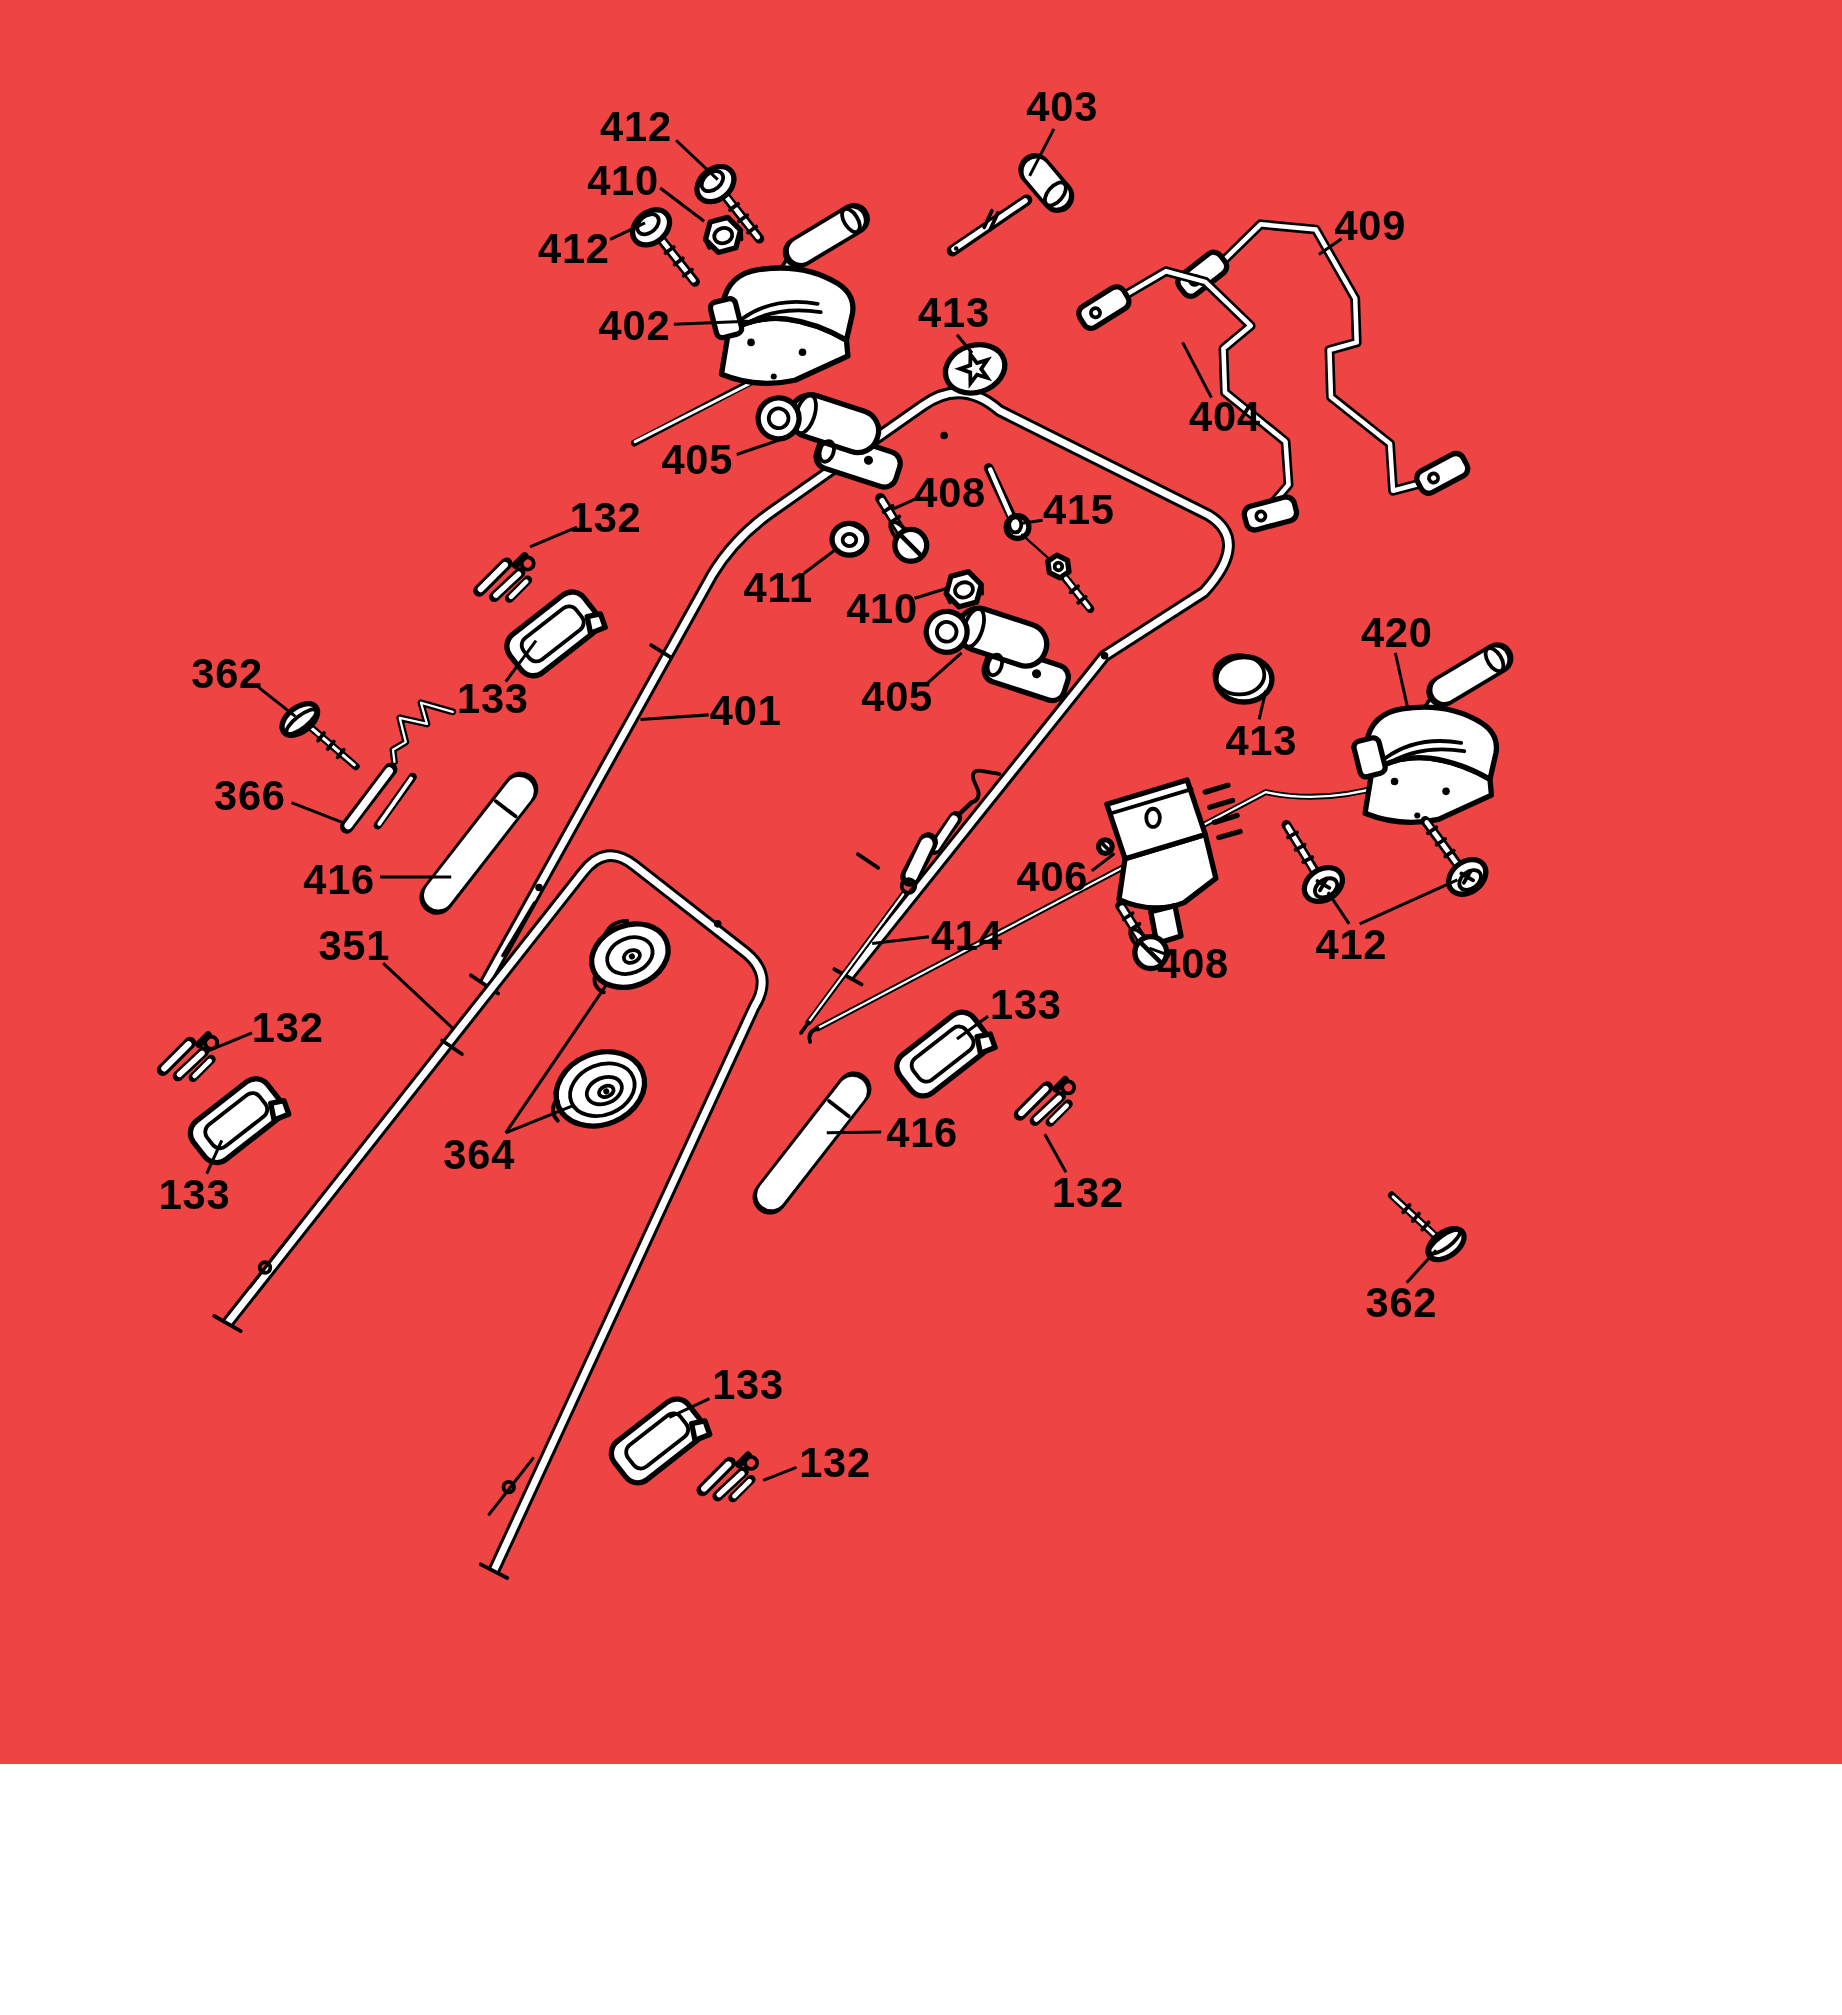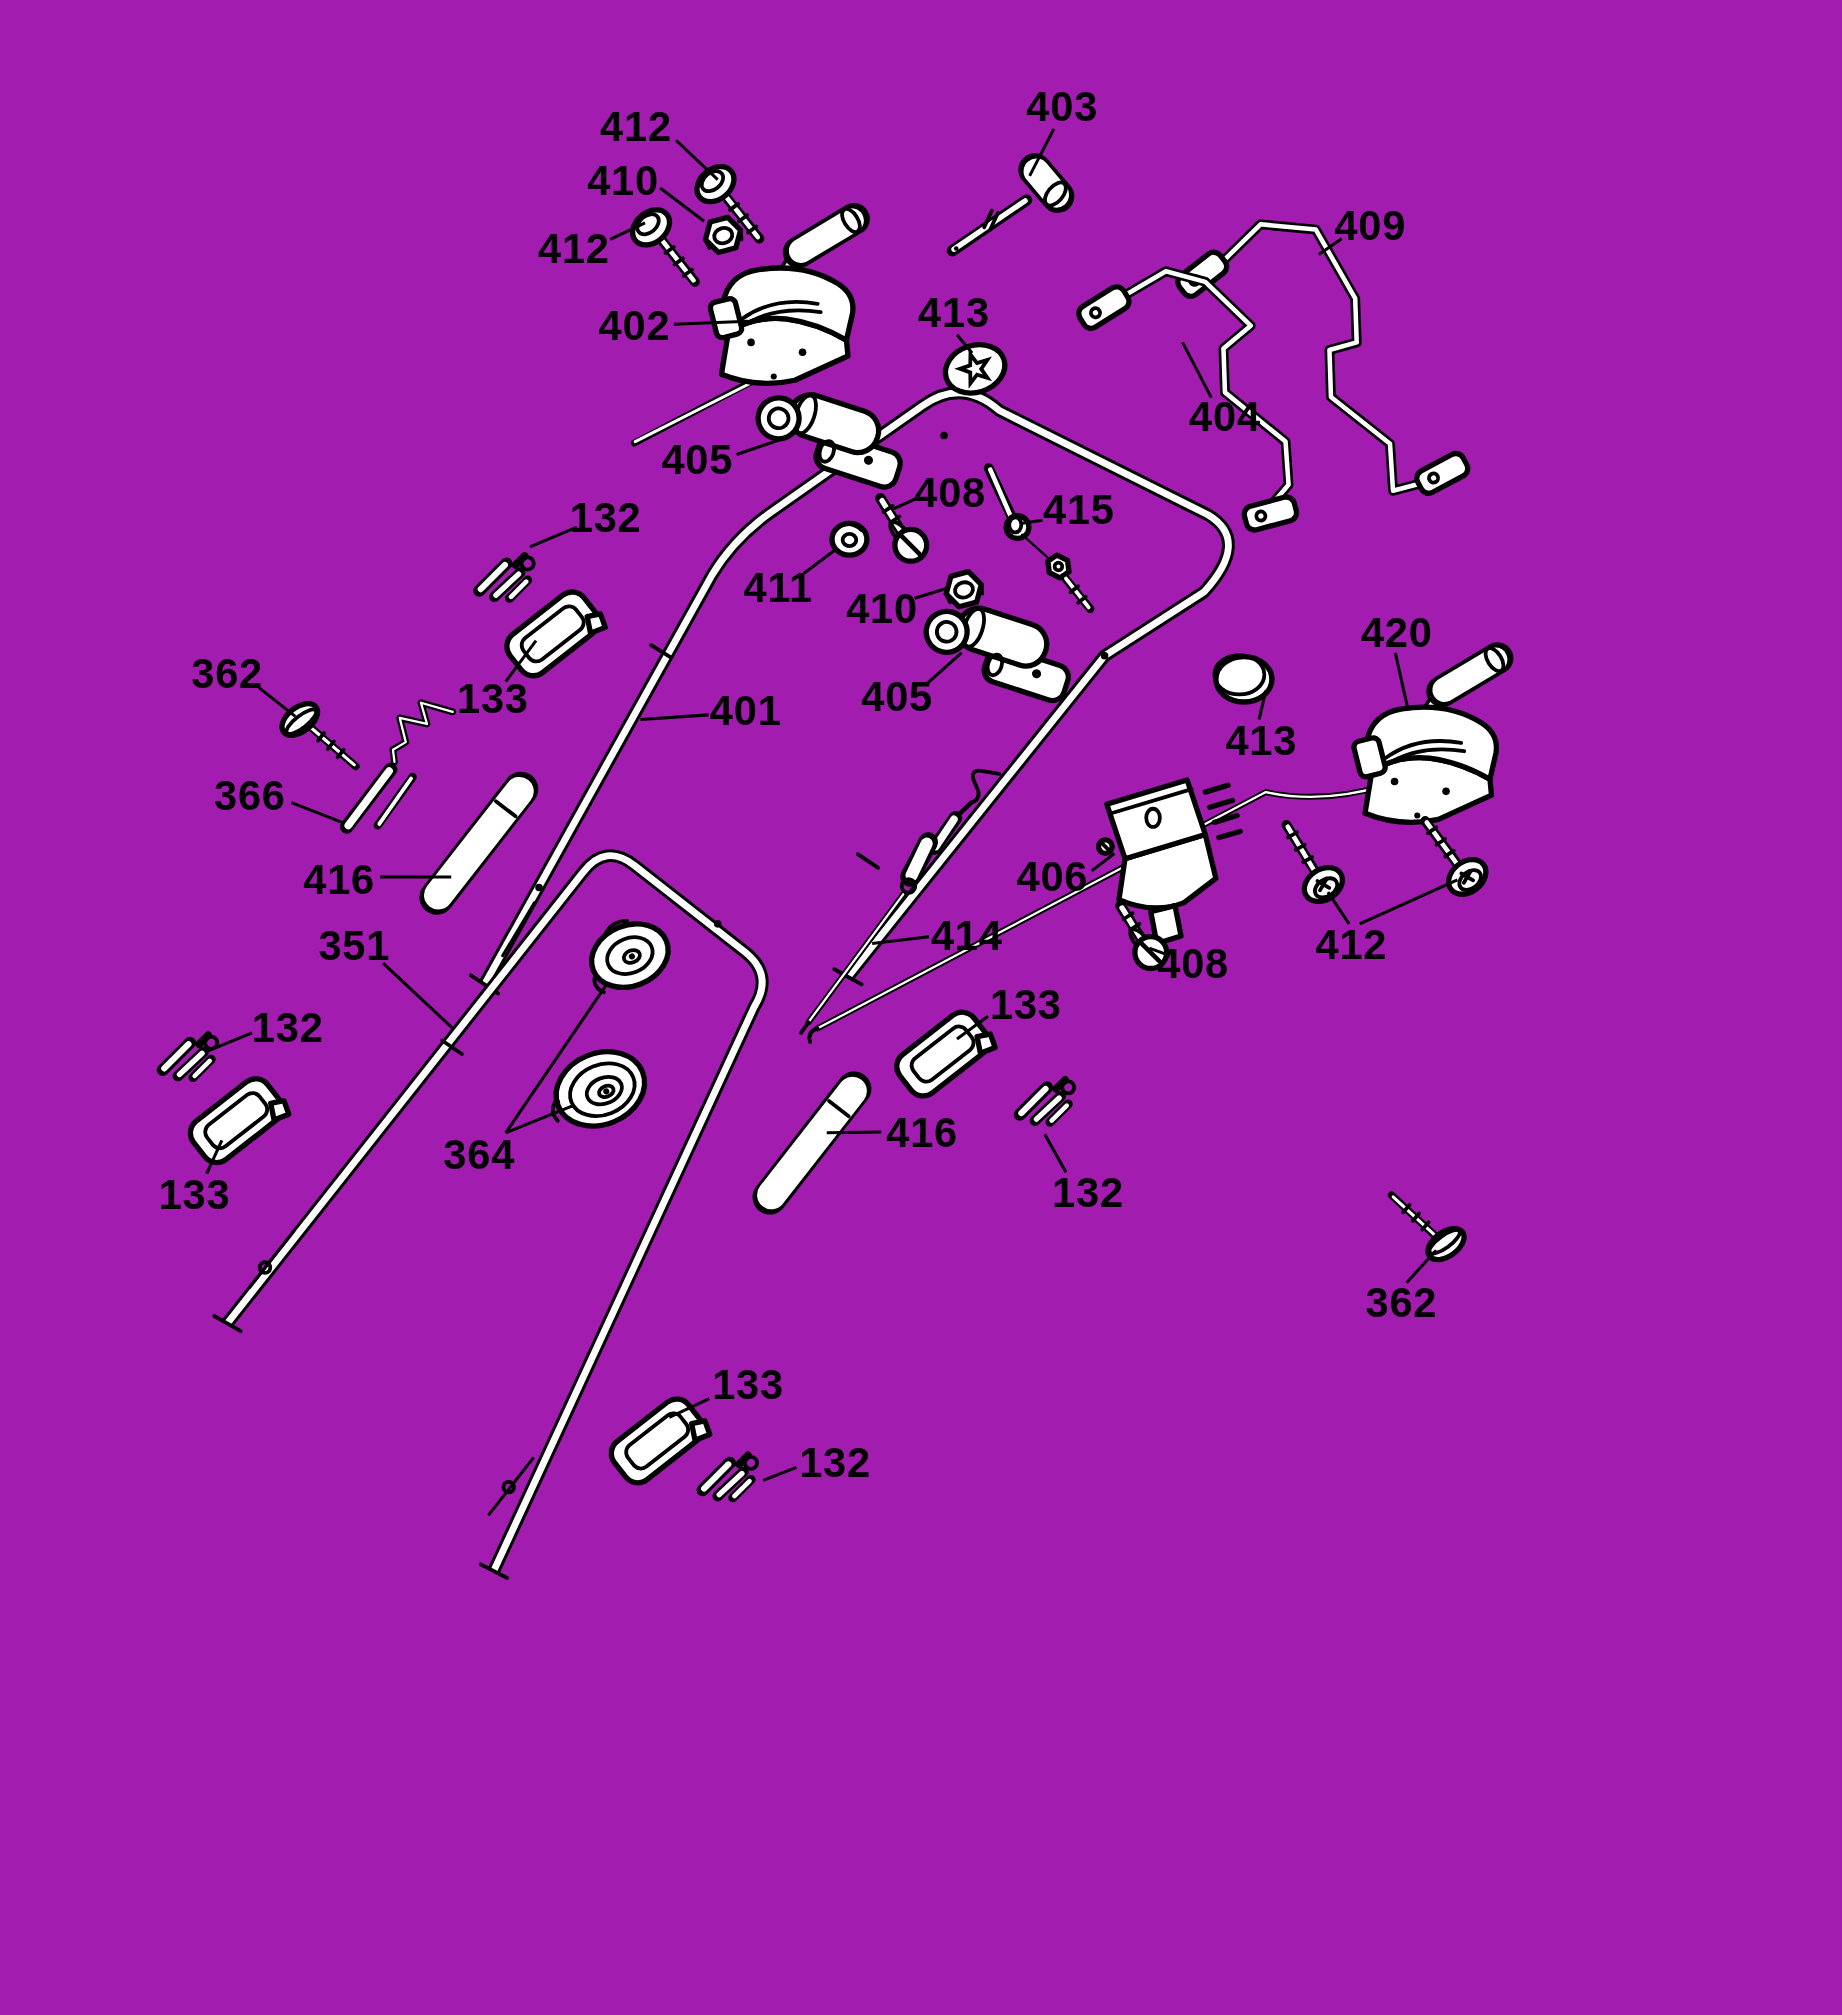--- a/index.html
+++ b/index.html
@@ -1,16 +1,16 @@
 <!DOCTYPE html>
 <html style="font-size:12px"><head>
 <meta charset="utf-8">
 <style>
   html,body{margin:0;padding:0;background:#fff;}
-  .canvas{position:relative;width:1842px;height:2015px;background:#a21caf;overflow:hidden;}
+  .canvas{position:relative;width:1842px;height:1764px;background:#ef4444;overflow:hidden;}
   svg{display:block;position:absolute;left:0;top:0;}
   .part{fill:#ffffff;stroke:#000;stroke-width:7;stroke-linejoin:round;}
   .ln{fill:none;stroke:#000;stroke-width:7;stroke-linejoin:round;stroke-linecap:round;}
   .thin{fill:none;stroke:#000;stroke-width:5;stroke-linecap:round;}
   .blk{stroke:#000;fill:none;stroke-linecap:round;stroke-linejoin:round;}
   .wht{stroke:#fff;fill:none;stroke-linecap:round;stroke-linejoin:round;}
   .tubeB{fill:none;stroke:#000;stroke-width:17;stroke-linejoin:round;}
   .tubeW{fill:none;stroke:#fff;stroke-width:9;stroke-linejoin:round;}
   .leader{stroke:#000;stroke-width:4;}
   .dot{fill:#000;stroke:none;}

